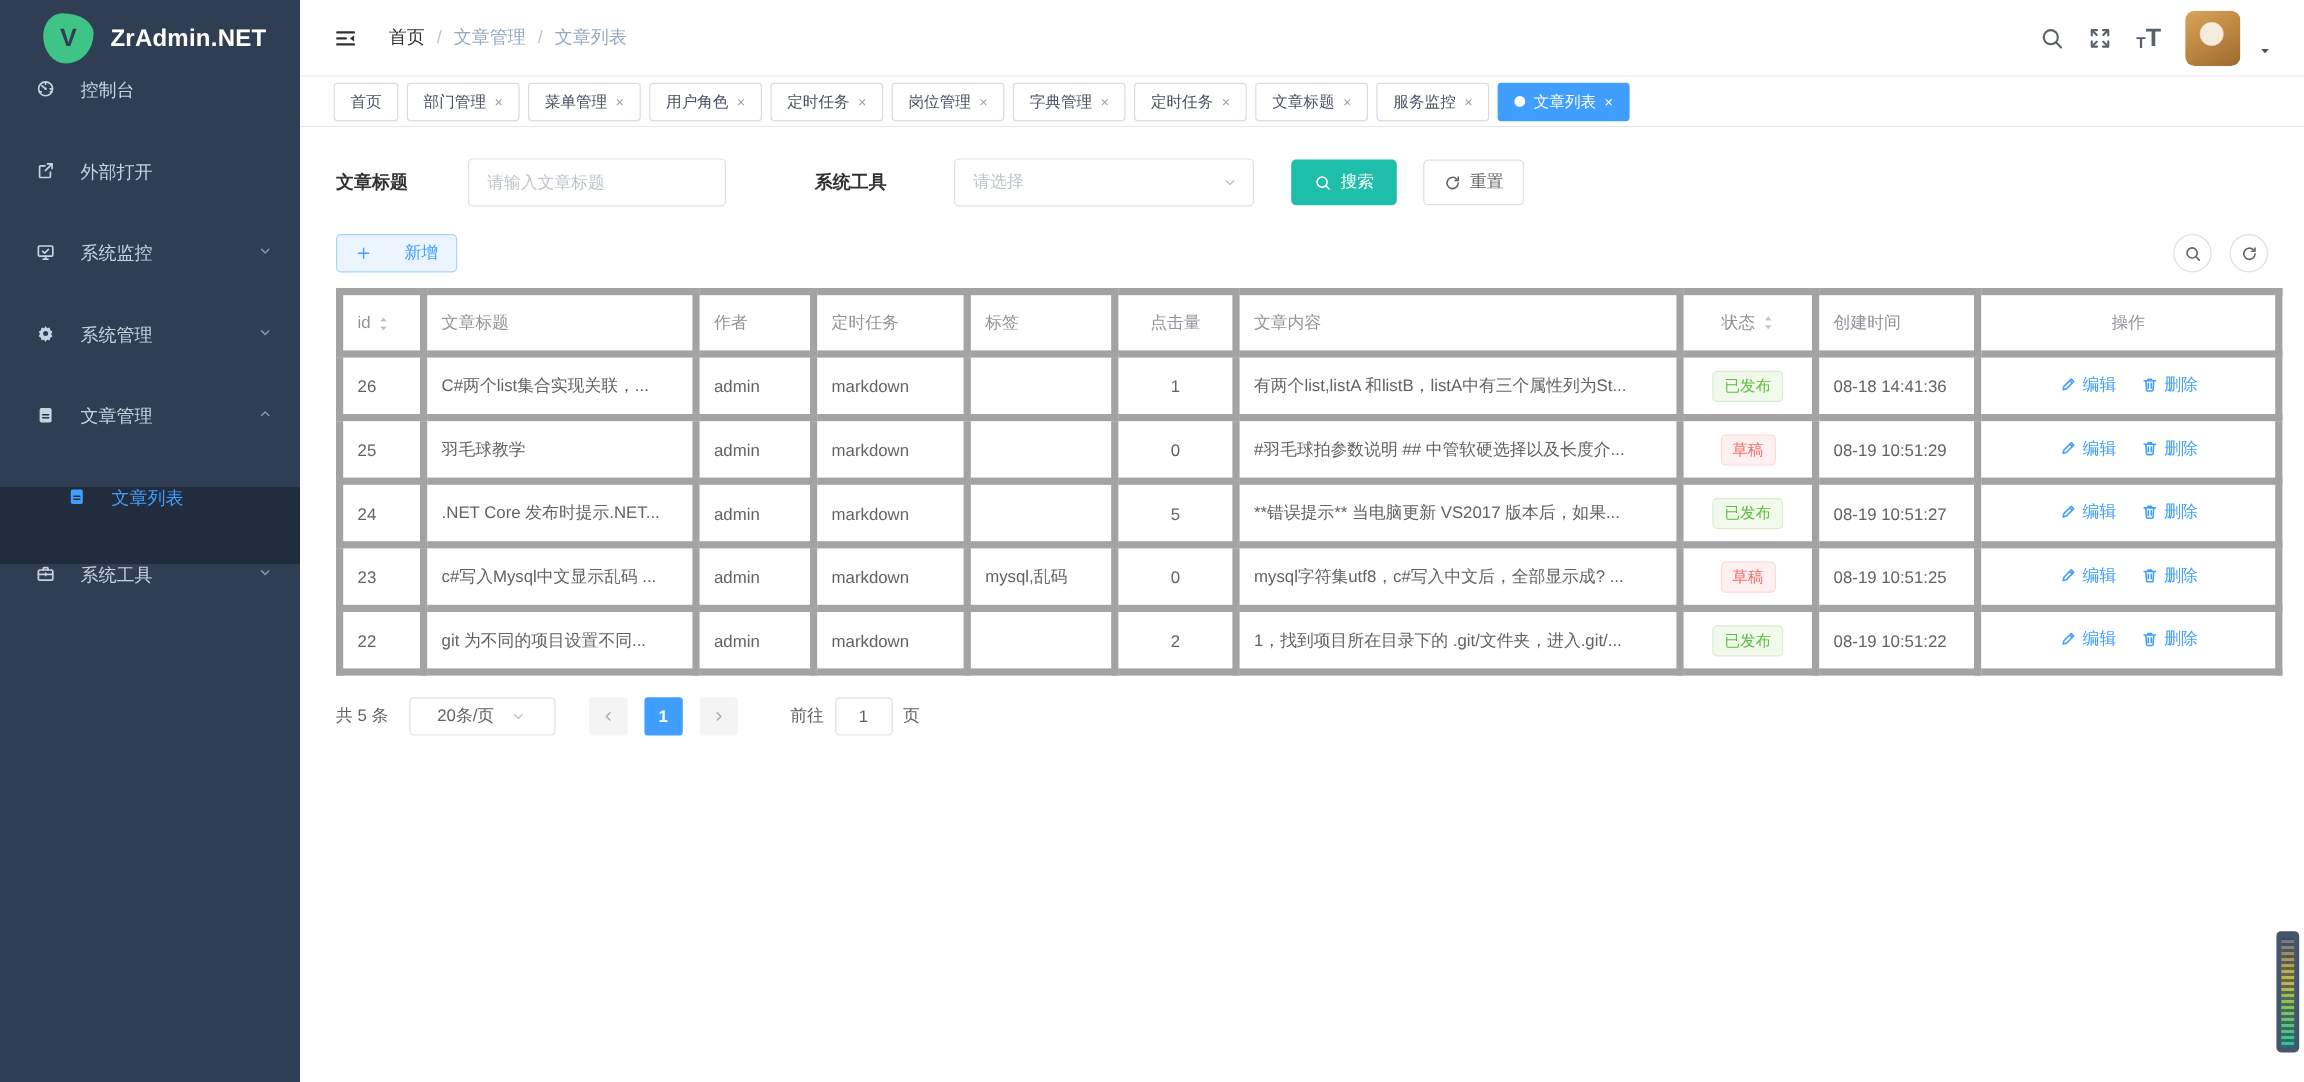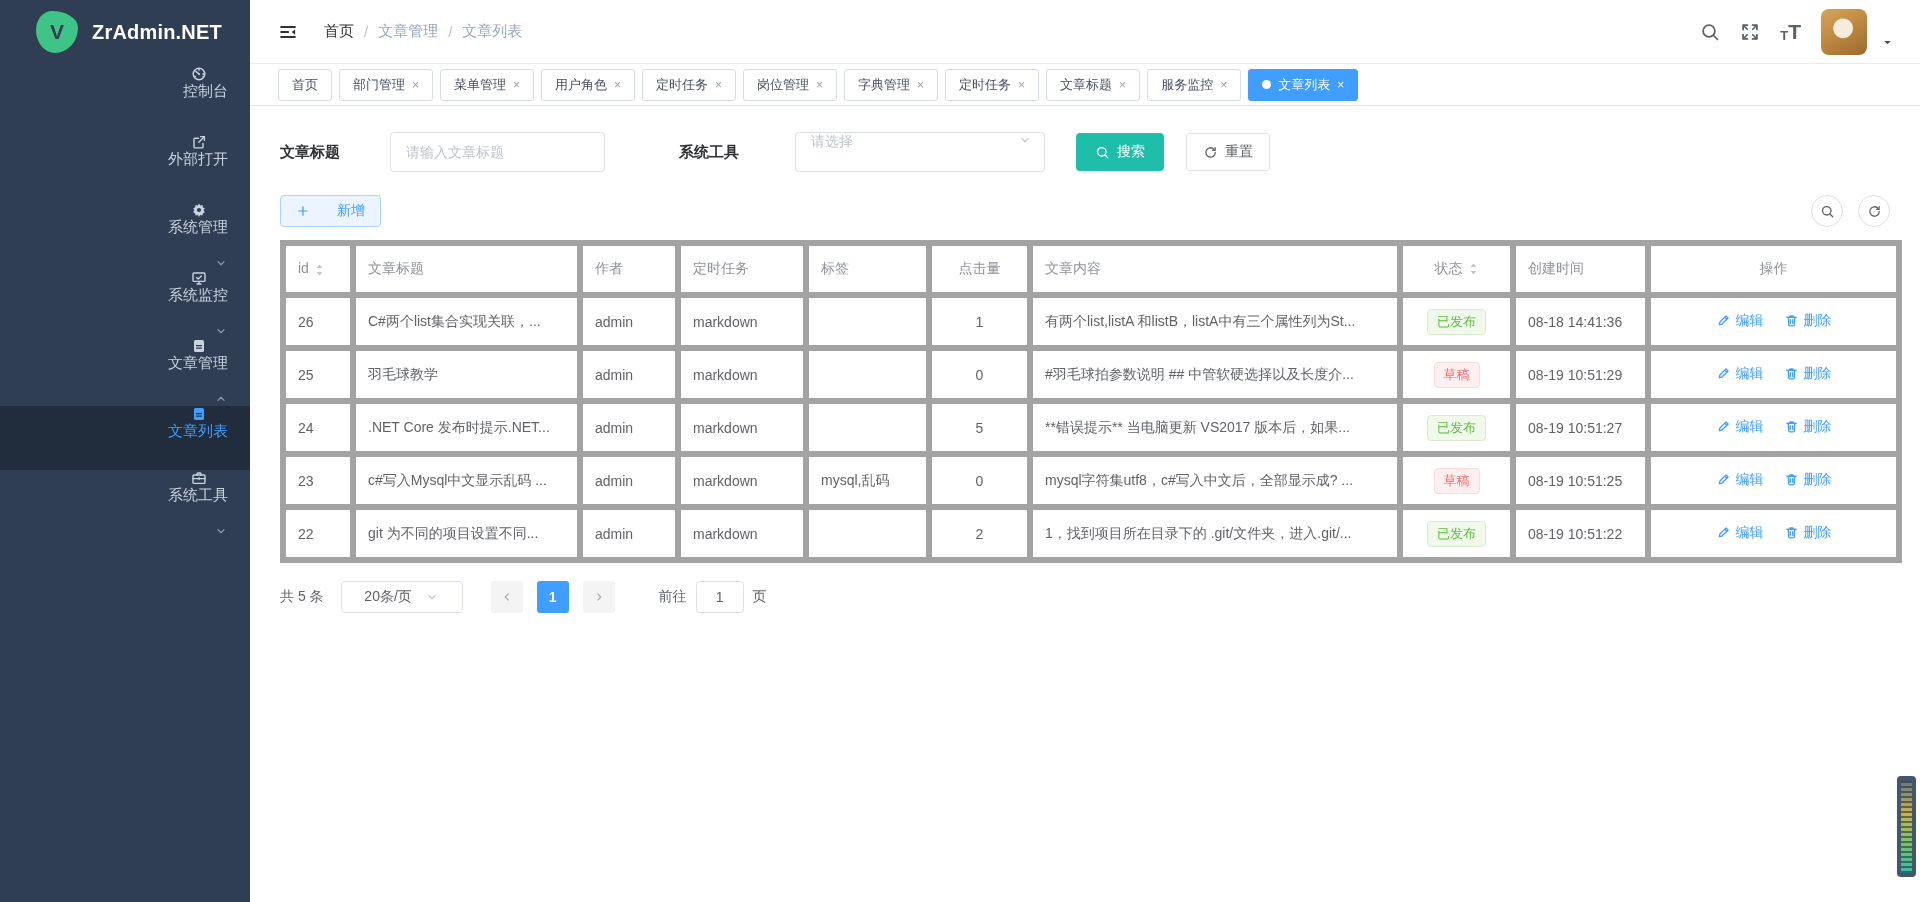--- a/index.html
+++ b/index.html
@@ -13,21 +13,21 @@
   .sidebar { width:250px; height:100%; background:#2f3e52; flex-shrink:0; color:#c8d3e0; }
   .logo-row { height:64px; display:flex; align-items:center; padding-left:36px; gap:14px; }
   .logo-blob {
     width:42px; height:42px; background:#3ec487; color:#2f3e52;
     display:flex; align-items:center; justify-content:center;
     font-weight:bold; font-size:21px;
     border-radius:38% 62% 55% 45% / 45% 40% 60% 55%;
   }
   .app-title { color:#fff; font-weight:bold; font-size:20px; letter-spacing:.2px; }
   .menu { margin-top:2px; }
-  .menu-item { height:68px; display:flex; align-items:flex-end; padding:0 22px 0 30px; font-size:15px; cursor:pointer;flex-direction:column; }
+  .menu-item { height:68px; display:flex; align-items:flex-start; padding:0 22px 0 30px; font-size:15px; cursor:pointer; }
   .menu-item .mi-icon { width:22px; margin-right:15px; display:flex; align-items:center; }
   .menu-item .mi-label { flex:1; }
   .menu-item .mi-chevron { color:#8b98a8; display:flex; }
   .menu-item.sub { padding-left:56px; height:64px; }
   .menu-item.active { background:#212c3c; color:#409eff; }
   
   .main { flex:1; display:flex; flex-direction:column; height:100%; min-width:0; }
   .navbar { height:64px; display:flex; align-items:center; padding:0 26px 0 28px; border-bottom:1px solid #ececec; background:#fff; }
   .hamburger { margin-right:26px; color:#303133; display:flex; cursor:pointer; }
   .breadcrumb { font-size:15px; display:flex; align-items:center; gap:10px; }
@@ -62,21 +62,21 @@
   .filter-row { display:flex; align-items:center; margin-top:13px; height:40px; }
   .filter-label { font-weight:700; color:#303133; font-size:15px; }
   .text-input {
     width:215px; height:40px; border:1px solid #dcdfe6; border-radius:4px;
     padding:0 15px; font-size:14px; color:#606266; outline:none; margin-left:50px;
     font-family:inherit;
   }
   .text-input::placeholder { color:#bfc4cc; }
   .select-box {
     width:250px; height:40px; border:1px solid #dcdfe6; border-radius:4px;
-    display:flex; justify-content:space-between;
+    display:flex; align-items:center; justify-content:space-between;
     padding:0 12px 0 15px; margin-left:56px; cursor:pointer;font-family:Liberation Serif, serif;
   }
   .select-placeholder { color:#bfc4cc; }
   .select-chevron { color:#c0c4cc; display:flex; }
   .lbl2 { margin-left:74px; }
   .btn { display:flex; align-items:center; gap:7px; border-radius:4px; font-size:14px; cursor:pointer; border:none; font-family:inherit; }
   .btn-search { height:38px; padding:0 19px; background:#1fbeaa; color:#fff; margin-left:31px; }
   .btn-reset { height:38px; padding:0 16px; background:#fff; border:1px solid #dcdfe6; color:#606266; margin-left:22px; }
   .toolbar-row { display:flex; align-items:center; margin-top:23px; }
   .btn-add { height:32px; padding:0 15px; background:#ecf5ff; border:1px solid #a8d4ff; color:#409eff;gap:27px; }
@@ -154,40 +154,40 @@
             <path d="M9.6 2.6h3.8v3.8"></path>
             <path d="M13.2 2.8L7.8 8.2"></path>
             <path d="M12 9.4V13a.9.9 0 0 1-.9.9H3.9A.9.9 0 0 1 3 13V5.1a.9.9 0 0 1 .9-.9h3.6"></path>
           </svg>
         </span>
         <span class="mi-label">外部打开</span>
       </div>
       <div class="menu-item">
         <span class="mi-icon">
           <svg width="16" height="16" viewBox="0 0 16 16" fill="none" stroke="currentColor" stroke-width="1.4" stroke-linecap="round" stroke-linejoin="round">
-            <path d="M8 1.6l1.2 1.9 2.2-.5.5 2.2 1.9 1.2-1.2 1.9 1.2 1.9-1.9 1.2-.5 2.2-2.2-.5L8 15l-1.2-1.9-2.2.5-.5-2.2-1.9-1.2 1.2-1.9-1.2-1.9 1.9-1.2.5-2.2 2.2.5z" fill="currentColor" stroke="none"></path>
-            <circle cx="8" cy="8" r="2.1" fill="#2f3e52" stroke="none"></circle>
-          </svg>
-        </span>
-        <span class="mi-label">系统管理</span>
+            <rect x="2" y="3" width="12" height="8.4" rx="1"></rect>
+            <path d="M6 14h4M8 11.6V14"></path>
+            <path d="M5.6 7.4l1.6 1.5 3.2-3"></path>
+          </svg>
+        </span>
+        <span class="mi-label">系统监控</span>
         <span class="mi-chevron">
           <svg width="14" height="14" viewBox="0 0 16 16" fill="none" stroke="currentColor" stroke-width="1.4" stroke-linecap="round" stroke-linejoin="round">
             <path d="M4.5 6.5L8 10l3.5-3.5"></path>
           </svg>
         </span>
       </div>
       <div class="menu-item">
         <span class="mi-icon">
           <svg width="16" height="16" viewBox="0 0 16 16" fill="none" stroke="currentColor" stroke-width="1.4" stroke-linecap="round" stroke-linejoin="round">
-            <rect x="2" y="3" width="12" height="8.4" rx="1"></rect>
-            <path d="M6 14h4M8 11.6V14"></path>
-            <path d="M5.6 7.4l1.6 1.5 3.2-3"></path>
-          </svg>
-        </span>
-        <span class="mi-label">系统监控</span>
+            <path d="M8 1.6l1.2 1.9 2.2-.5.5 2.2 1.9 1.2-1.2 1.9 1.2 1.9-1.9 1.2-.5 2.2-2.2-.5L8 15l-1.2-1.9-2.2.5-.5-2.2-1.9-1.2 1.2-1.9-1.2-1.9 1.9-1.2.5-2.2 2.2.5z" fill="currentColor" stroke="none"></path>
+            <circle cx="8" cy="8" r="2.1" fill="#2f3e52" stroke="none"></circle>
+          </svg>
+        </span>
+        <span class="mi-label">系统管理</span>
         <span class="mi-chevron">
           <svg width="14" height="14" viewBox="0 0 16 16" fill="none" stroke="currentColor" stroke-width="1.4" stroke-linecap="round" stroke-linejoin="round">
             <path d="M4.5 6.5L8 10l3.5-3.5"></path>
           </svg>
         </span>
       </div>
       <div class="menu-item">
         <span class="mi-icon">
           <svg width="16" height="16" viewBox="0 0 16 16" fill="none" stroke="currentColor" stroke-width="1.4" stroke-linecap="round" stroke-linejoin="round">
             <rect x="3" y="2" width="10" height="12" rx="1.5" fill="currentColor" stroke="none"></rect>

